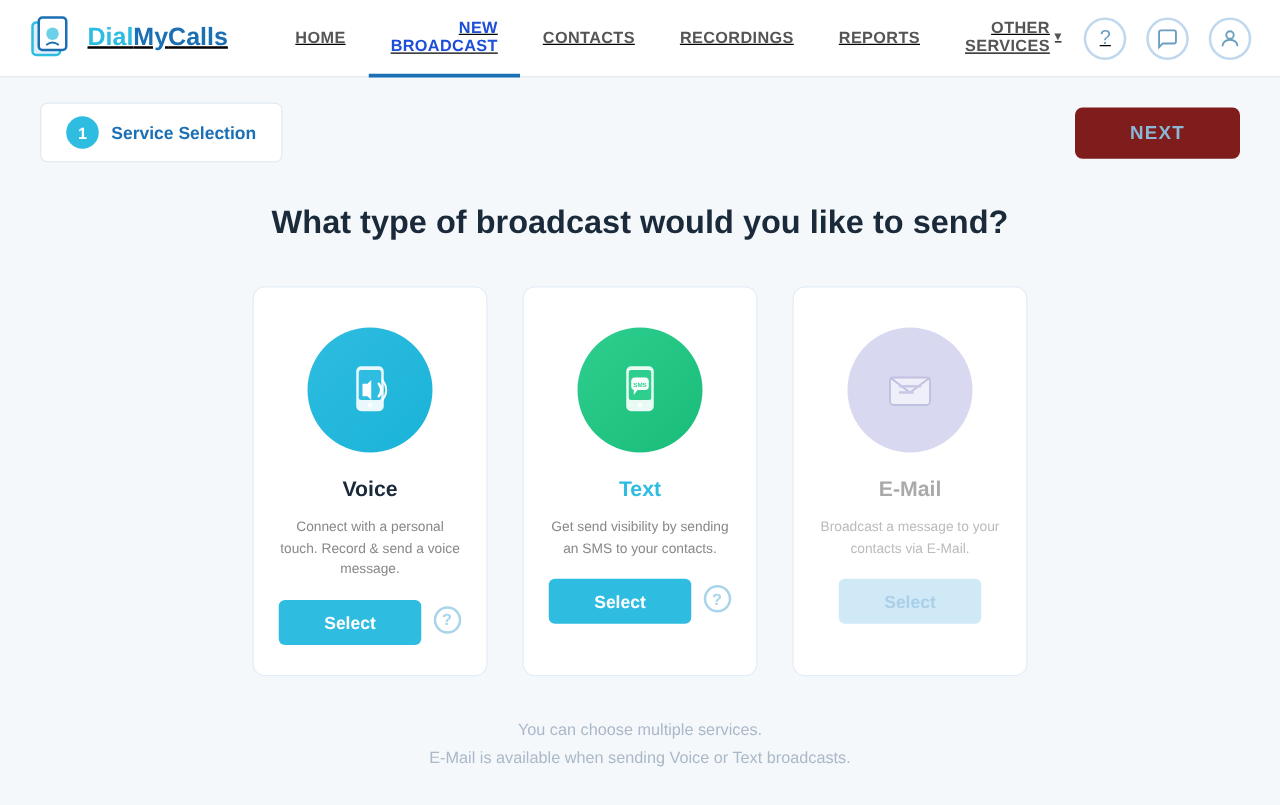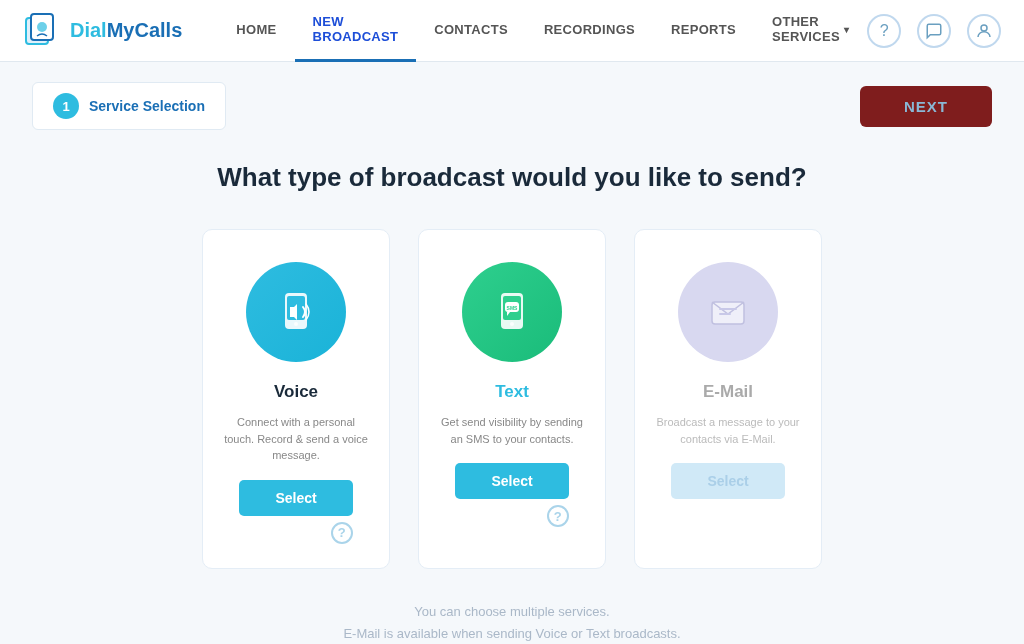--- a/index.html
+++ b/index.html
@@ -6,20 +6,21 @@
     body { font-family: 'Segoe UI', Arial, sans-serif; background: #f5f8fb; min-height: 644px; }
 
     
     nav {
       background: #fff;
       border-bottom: 1px solid #e0e8ef;
       display: flex;
       align-items: center;
       padding: 0 24px;
       height: 62px;
+      text-decoration: underline;
     }
     .nav-logo {
       display: flex;
       align-items: center;
       gap: 8px;
       margin-right: 36px;
       text-decoration: none;
     }
     .nav-logo-icon {
       width: 38px;
@@ -42,20 +43,21 @@
       height: 62px;
       display: flex;
       align-items: center;
       font-size: 13px;
       font-weight: 600;
       color: #555;
       text-decoration: none;
       letter-spacing: 0.3px;
       cursor: pointer;
       border-bottom: 3px solid transparent;
+      text-align: right;
     }
     .nav-link.active {
       color: #1d4ed8;
       border-bottom: 3px solid #1a6fb5;
     }
     .nav-icons {
       display: flex;
       align-items: center;
       gap: 16px;
     }
@@ -213,23 +215,22 @@
       border: 2px solid #aad4ea;
       color: #aad4ea;
       font-size: 13px;
       font-weight: 700;
       margin-left: 4px;
       cursor: pointer;
     }
 
     .card-bottom-row {
       display: flex;
-      align-items: flex-end;
+      align-items: center;
       gap: 6px;
-      flex-direction: column;
     }
 
     
     .footer-note {
       text-align: center;
       color: #aab8c8;
       font-size: 13px;
       line-height: 1.7;
       margin-top: 16px;
     }

